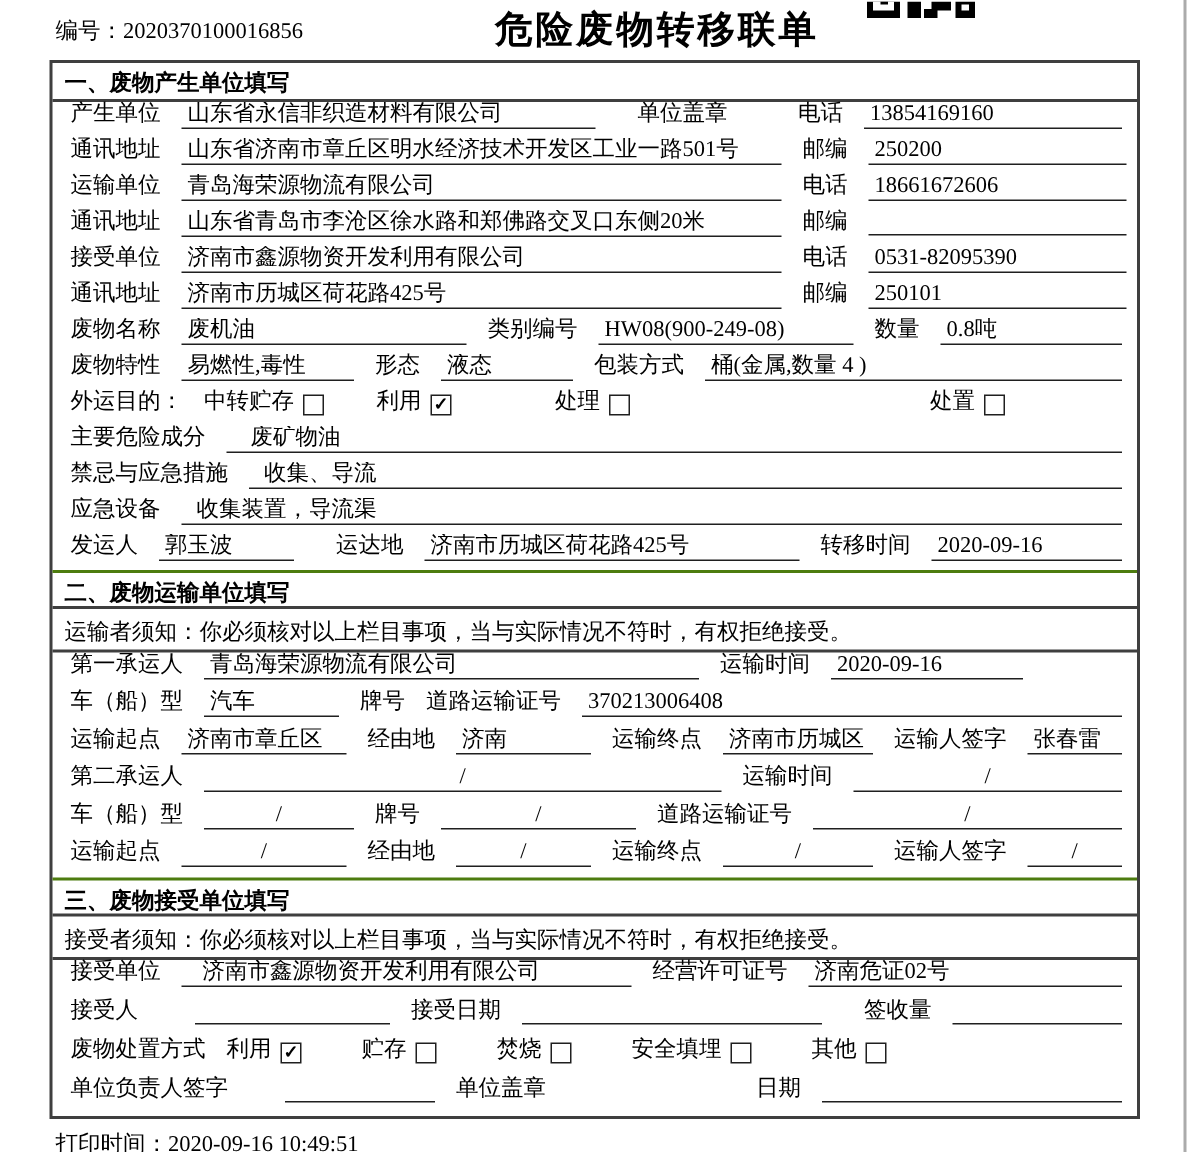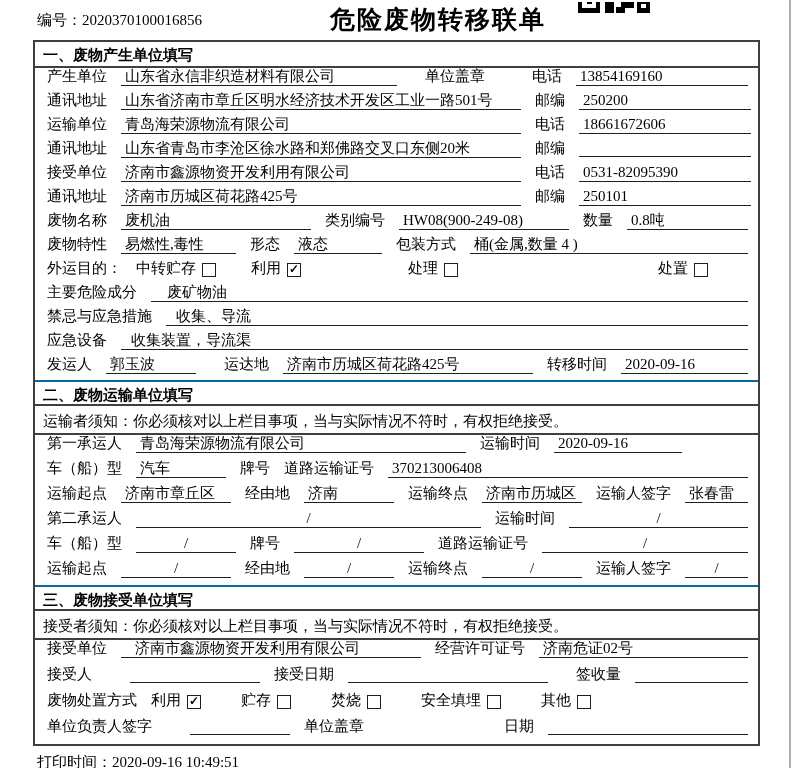--- a/index.html
+++ b/index.html
@@ -6,21 +6,21 @@
   .page{position:relative;width:796px;height:768px;background:#ffffff;overflow:hidden;
         font-family:"Liberation Serif","DejaVu Serif",serif;color:#000000;font-size:15px;}
   .doc-no{position:absolute;left:37px;top:11px;white-space:nowrap;}
   .title{position:absolute;left:330px;top:3px;font-size:25px;font-weight:bold;letter-spacing:2px;white-space:nowrap;}
   .qr{position:absolute;left:578px;top:0;}
   .edge{position:absolute;left:789px;top:0;width:2px;height:100%;background:#ababab;}
   .tbl{position:absolute;left:33px;top:40px;width:727px;border:2px solid #3f3f3f;box-sizing:border-box;
        display:flex;flex-direction:column;background:#fff;}
   .sec-head{height:26px;box-sizing:border-box;font-weight:bold;font-size:15px;padding:4px 0 0 8px;
             border-bottom:2px solid #3f3f3f;}
-  .bt{border-top:2px solid #0369a1;}
+  .bt{border-top:2px solid #4d7c0f;}
   .notice{height:29px;box-sizing:border-box;padding:6px 0 0 8px;border-bottom:2px solid #3f3f3f;white-space:nowrap;}
   .row{display:flex;align-items:flex-start;padding:0 10px 3px 12px;column-gap:14px;box-sizing:border-box;}
   .r24{height:24px}.r25{height:25px}.r26{height:26px}
   .lbl{white-space:nowrap;flex:0 0 auto;line-height:17px;}
   .val{border-bottom:1.5px solid #1f1f1f;padding:0 4px;white-space:nowrap;overflow:hidden;
        flex:0 0 auto;box-sizing:border-box;line-height:17px;min-height:17px;}
   .c{text-align:center;}
   .fx{flex:1 1 auto;}
   .mla{margin-left:auto;}
   .opt{display:flex;align-items:flex-end;gap:6px;flex:0 0 auto;}
@@ -122,21 +122,21 @@
     <div class="row r24">
       <span class="lbl">外运目的：</span>
       <span class="opt">
         <span class="lbl">中转贮存</span>
         <span class="box"></span>
       </span>
       <span class="opt" style="margin-left:21px">
         <span class="lbl">利用</span>
         <span class="box">✓</span>
       </span>
-      <span class="opt" style="margin-left:93px">
+      <span class="opt" style="margin-left:55px">
         <span class="lbl">处理</span>
         <span class="box"></span>
       </span>
       <span class="opt" style="margin-left:186px">
         <span class="lbl">处置</span>
         <span class="box"></span>
       </span>
     </div>
 
     <div class="row r24">

